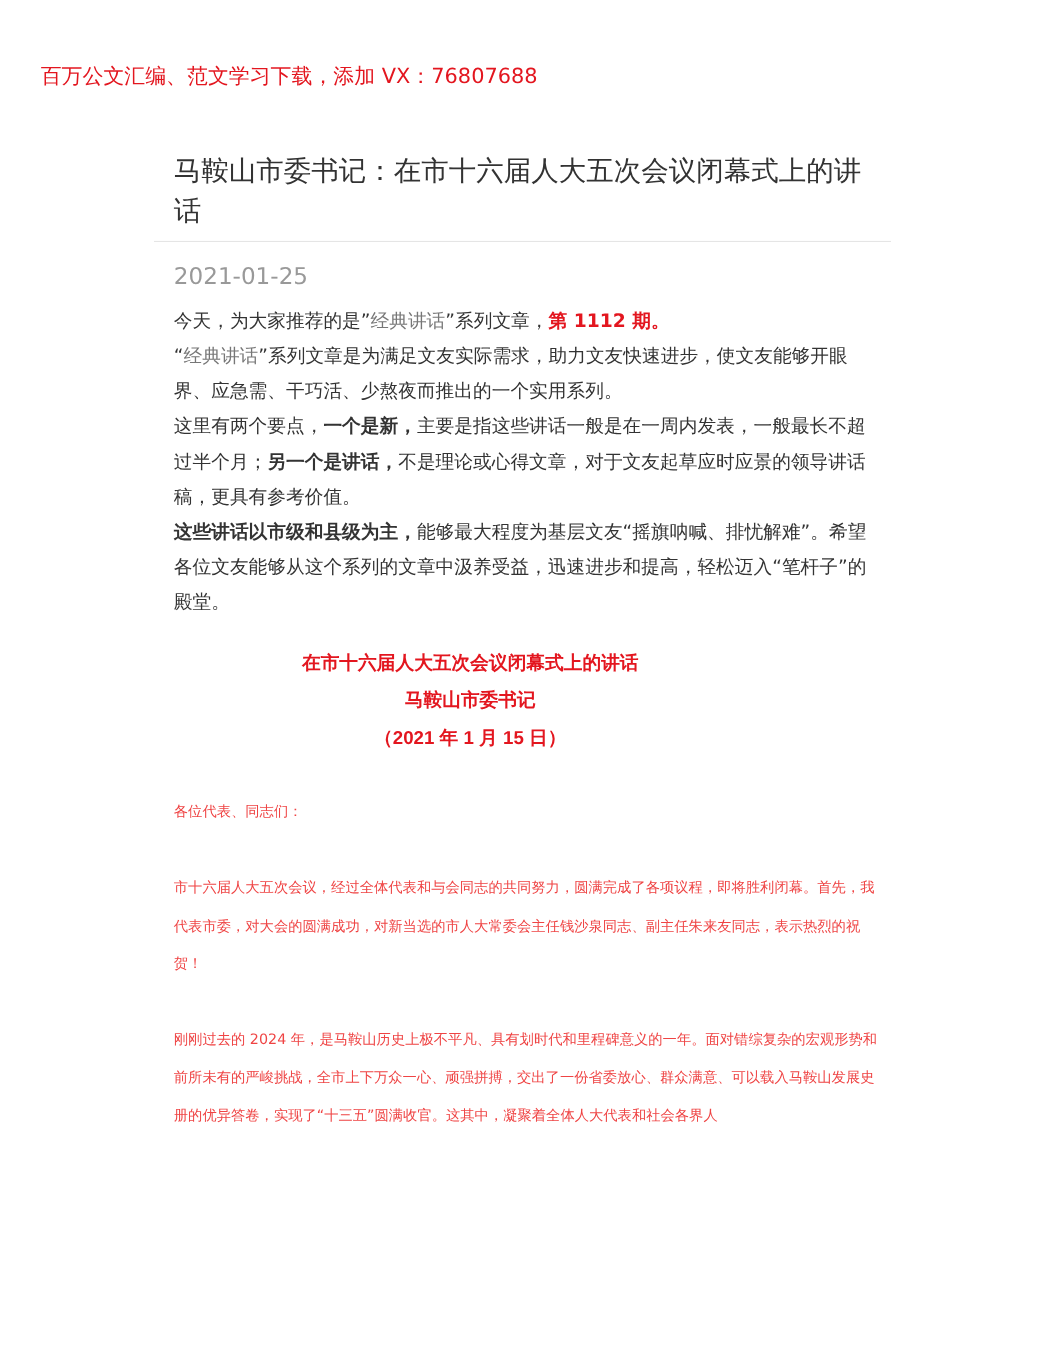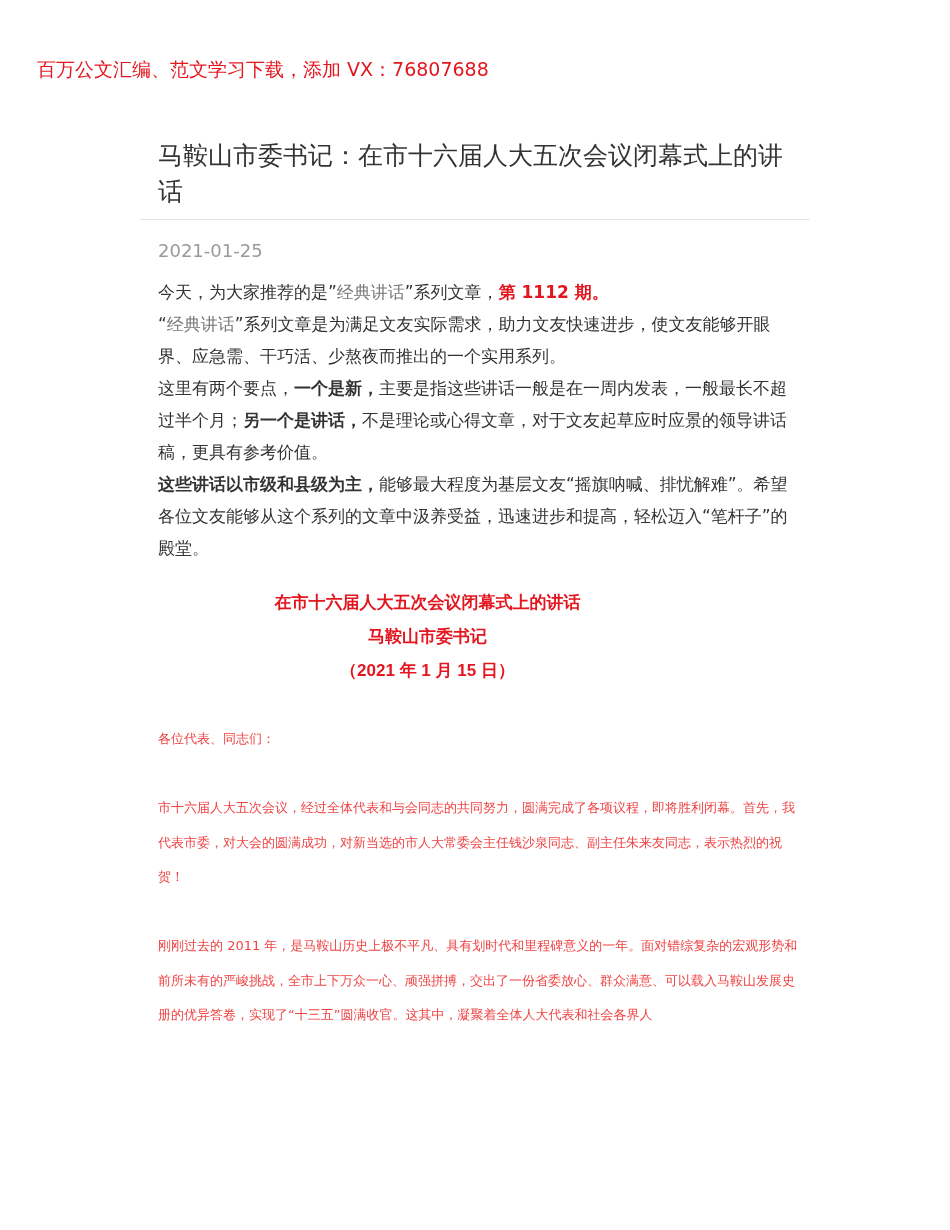--- a/index.html
+++ b/index.html
@@ -42,21 +42,21 @@
       top: 219px;
       left: 140px;
       width: 670px;
       height: 0;
       border-top: 1px solid #e5e5e5;
     }
     .date {
       position: absolute;
       top: 238px;
       left: 158px;
-      font-size: 18px;
+      font-size: 21px;
       color: #999999;
       line-height: 26px;
     }
     .intro {
       position: absolute;
       top: 264px;
       left: 158px;
       width: 640px;
       font-size: 17px;
       line-height: 32px;
@@ -135,13 +135,13 @@
 <div class="speech-head">
   <div>在市十六届人大五次会议闭幕式上的讲话</div>
   <div>马鞍山市委书记</div>
   <div>（2021 年 1 月 15 日）</div>
 </div>
 
 <p class="body-text salutation">各位代表、同志们：</p>
 
 <p class="body-text para1">市十六届人大五次会议，经过全体代表和与会同志的共同努力，圆满完成了各项议程，即将胜利闭幕。首先，我代表市委，对大会的圆满成功，对新当选的市人大常委会主任钱沙泉同志、副主任朱来友同志，表示热烈的祝贺！</p>
 
-<p class="body-text para2">刚刚过去的 2011 年，是马鞍山历史上极不平凡、具有划时代和里程碑意义的一年。面对错综复杂的宏观形势和前所未有的严峻挑战，全市上下万众一心、顽强拼搏，交出了一份省委放心、群众满意、可以载入马鞍山发展史册的优异答卷，实现了“十三五”圆满收官。这其中，凝聚着全体人大代表和社会各界人</p>
+<p class="body-text para2">刚刚过去的 2024 年，是马鞍山历史上极不平凡、具有划时代和里程碑意义的一年。面对错综复杂的宏观形势和前所未有的严峻挑战，全市上下万众一心、顽强拼搏，交出了一份省委放心、群众满意、可以载入马鞍山发展史册的优异答卷，实现了“十三五”圆满收官。这其中，凝聚着全体人大代表和社会各界人</p>
 
 </body></html>

